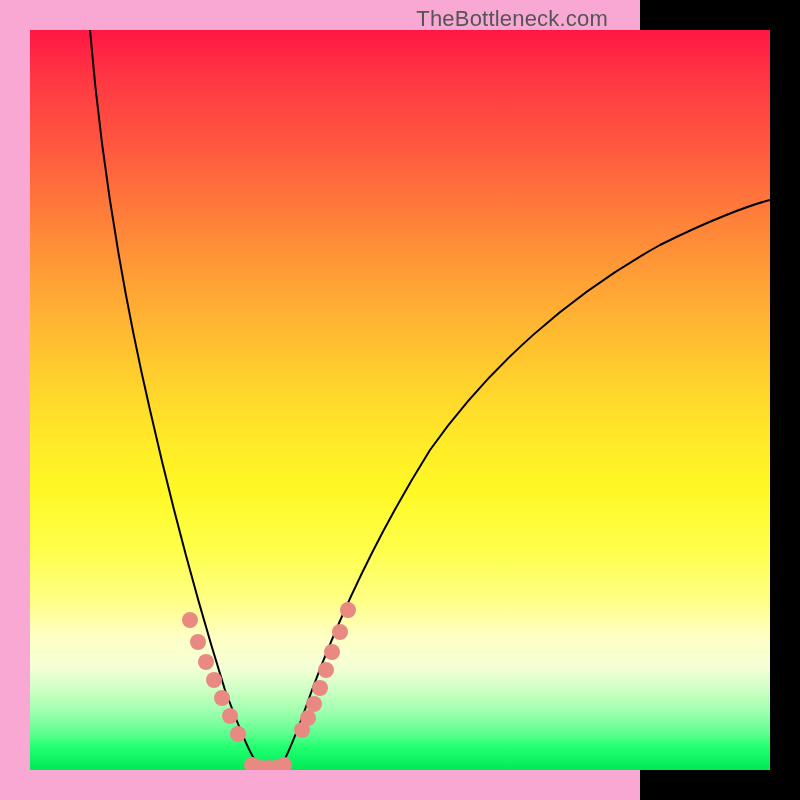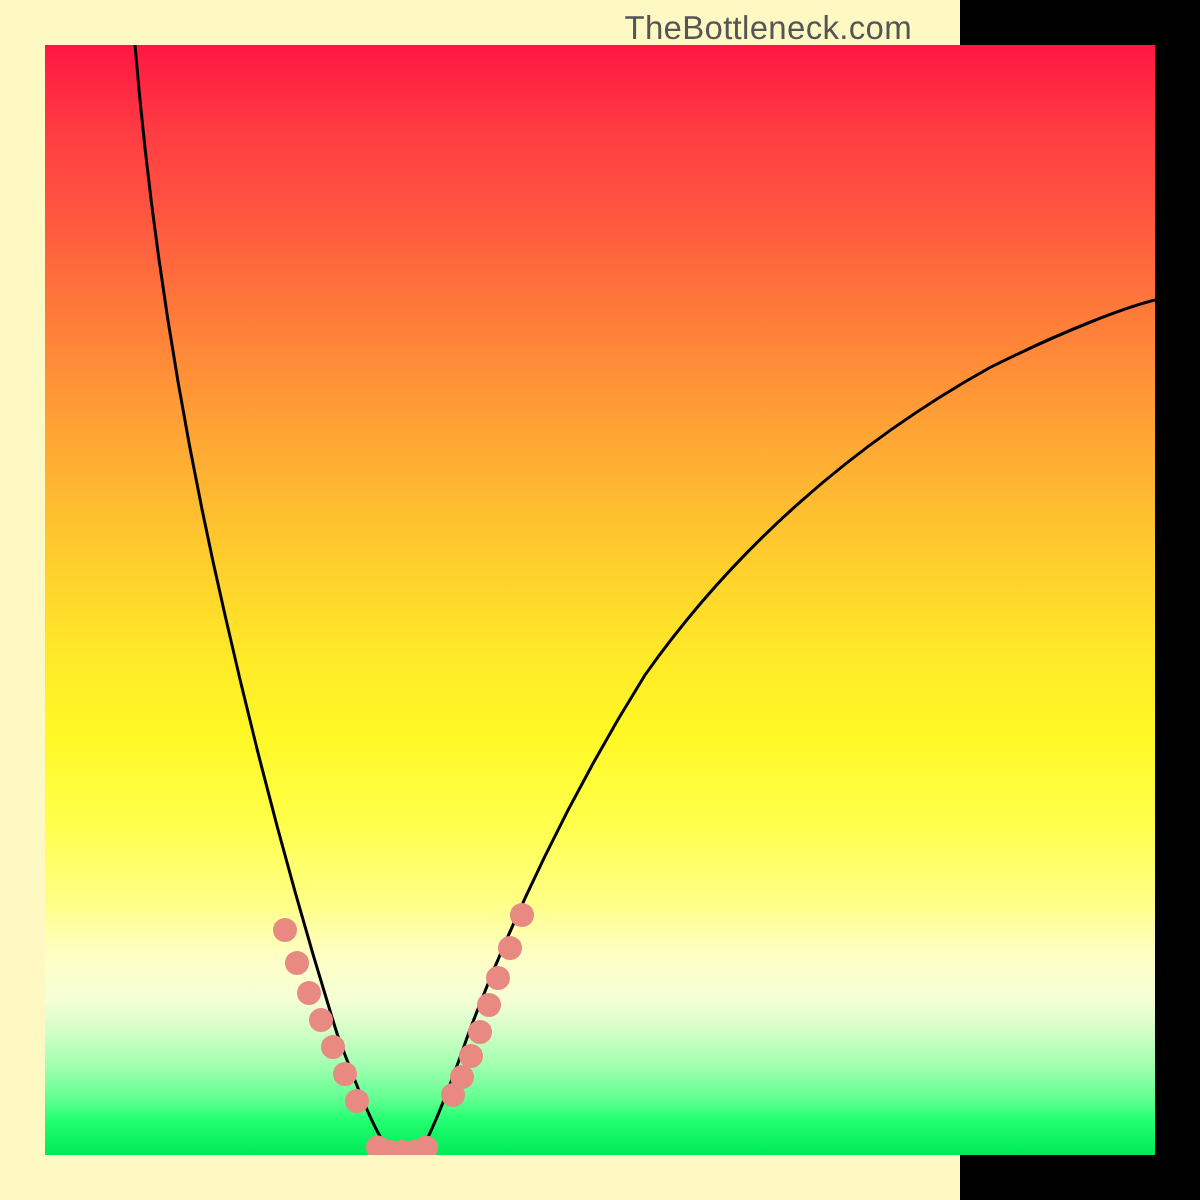--- a/index.html
+++ b/index.html
@@ -1,21 +1,21 @@
 <!DOCTYPE html>
 <html><head>
   <meta charset="utf-8">
   <style>
     * { margin: 0; padding: 0; box-sizing: border-box; }
     html, body { width: 800px; height: 800px; overflow: hidden; background: #000; }
     .container {
       width: 640px;
       height: 800px;
       position: relative;
-      background: #fef9c3;
+      background: #f9a8d4;
       padding-left: 46px;
     }
     .plot-area {
       position: absolute;
       left: 30px;
       top: 30px;
       width: 740px;
       height: 740px;
       background: linear-gradient(to bottom,
         #ff1744 0%,

